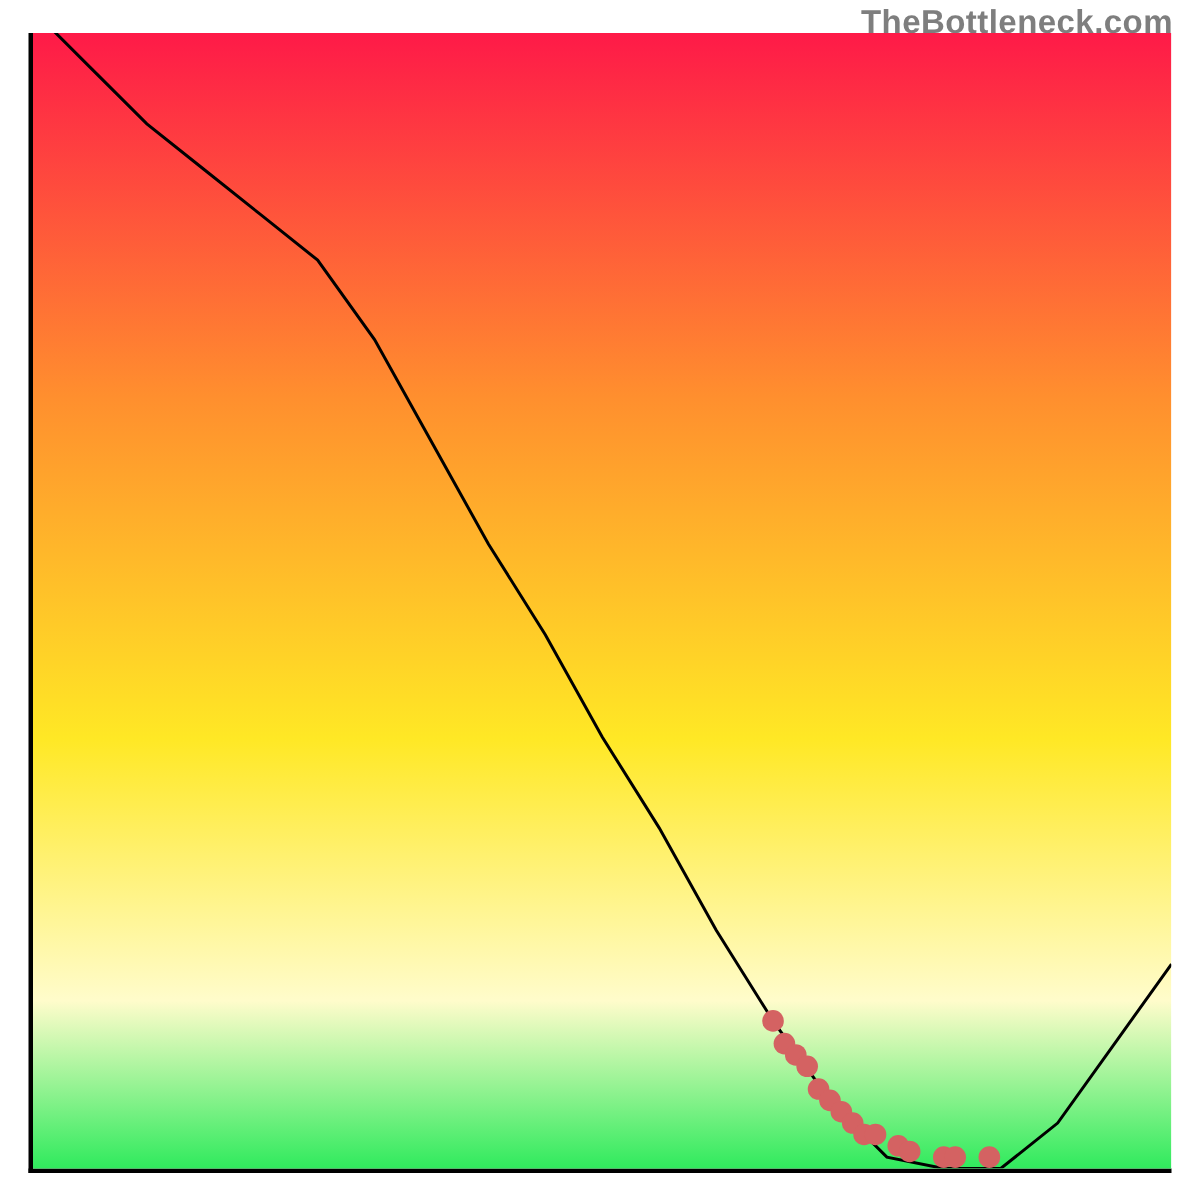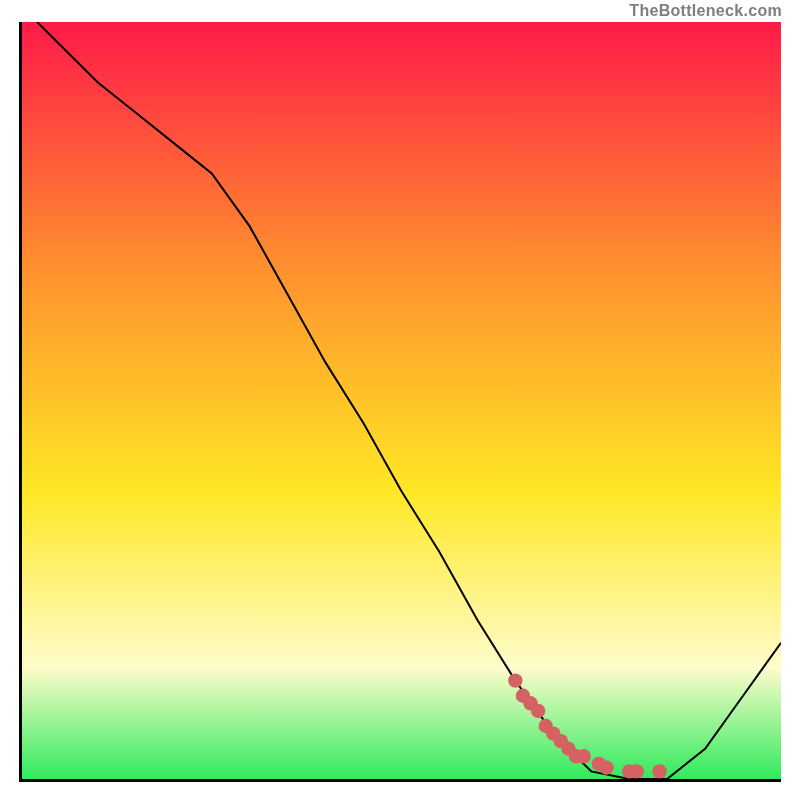--- a/index.html
+++ b/index.html
@@ -4,21 +4,21 @@
 <style>
 * { margin: 0; padding: 0; box-sizing: border-box; }
 html, body { width: 800px; height: 800px; background: #ffffff; overflow: hidden; font-family: Arial, Helvetica, sans-serif; }
 
 .page { width: 800px; height: 800px; position: relative; }
 
 .watermark {
   position: absolute;
   top: 2px;
   right: 18px;
-  font-size: 16px;
+  font-size: 22px;
   font-weight: bold;
   color: #7e7e7e;
   letter-spacing: 0.3px;
 }
 
 .plot {
   position: absolute;
   left: 19px;
   top: 22px;
   width: 762px;

